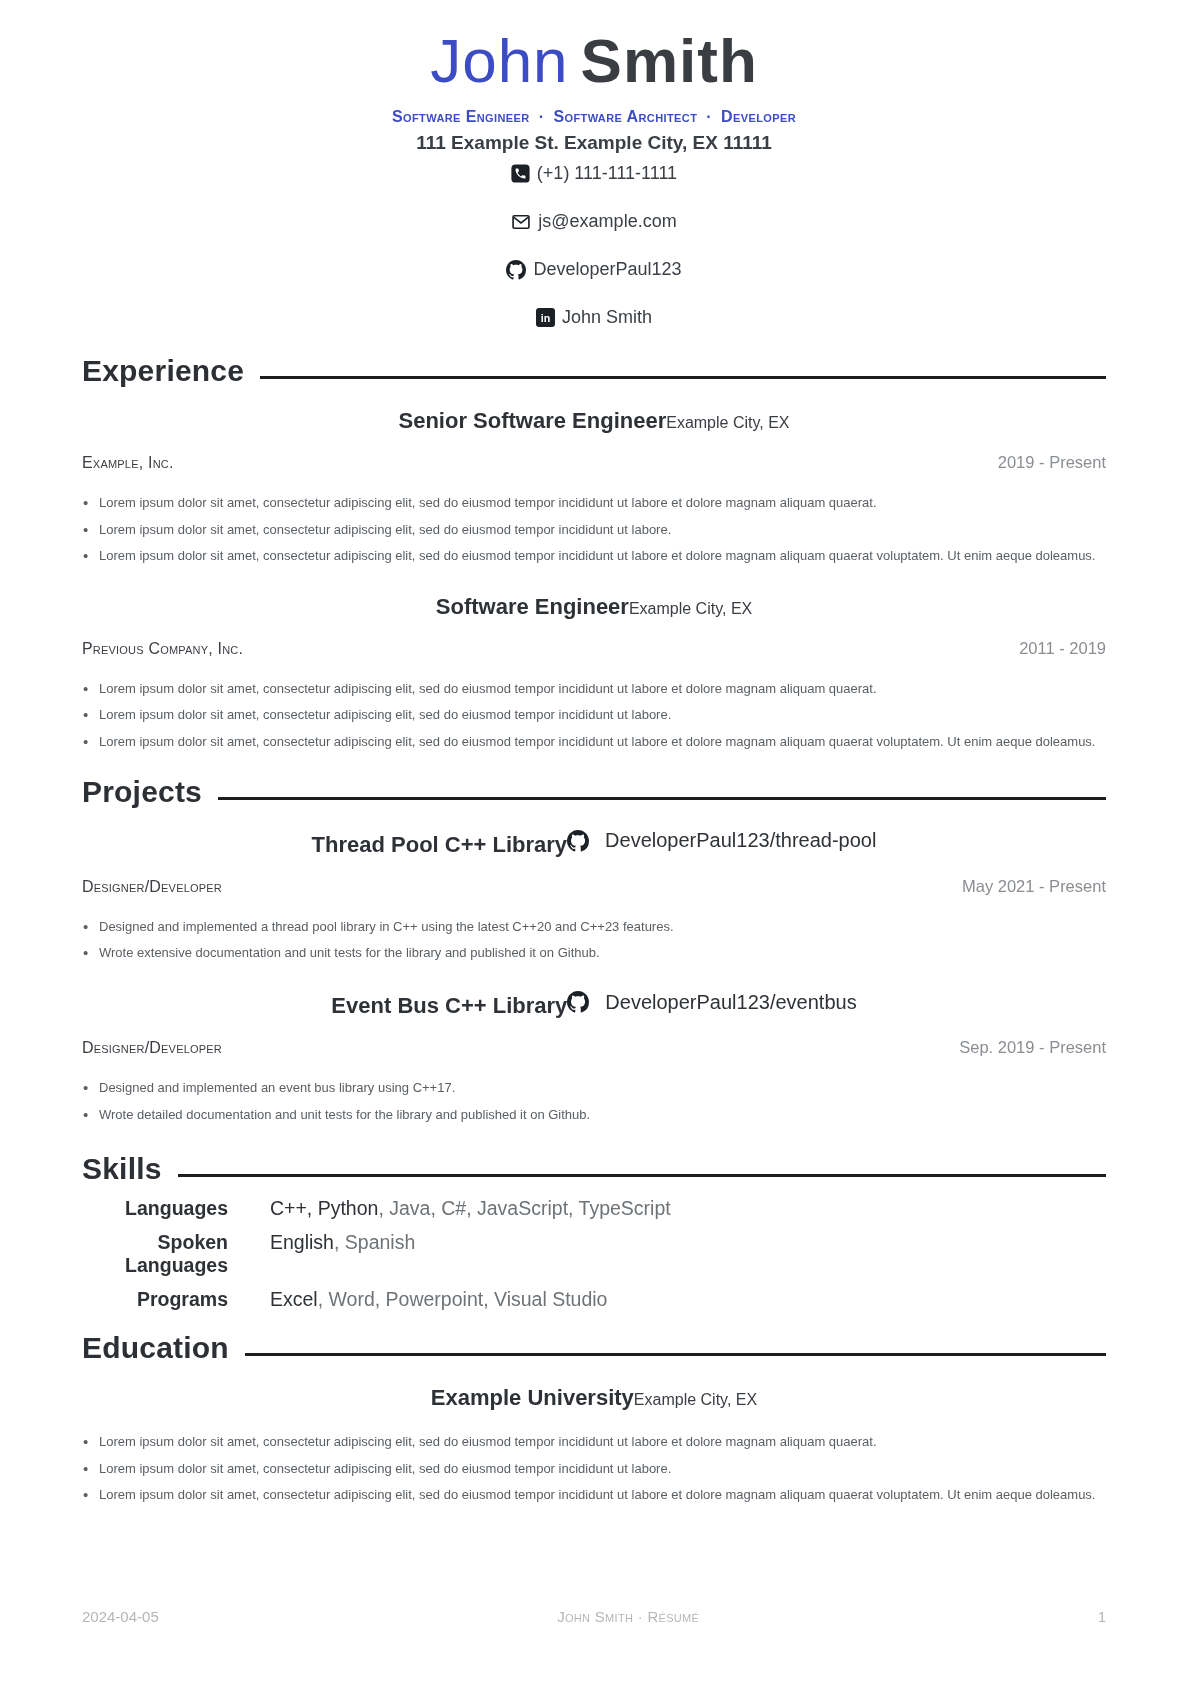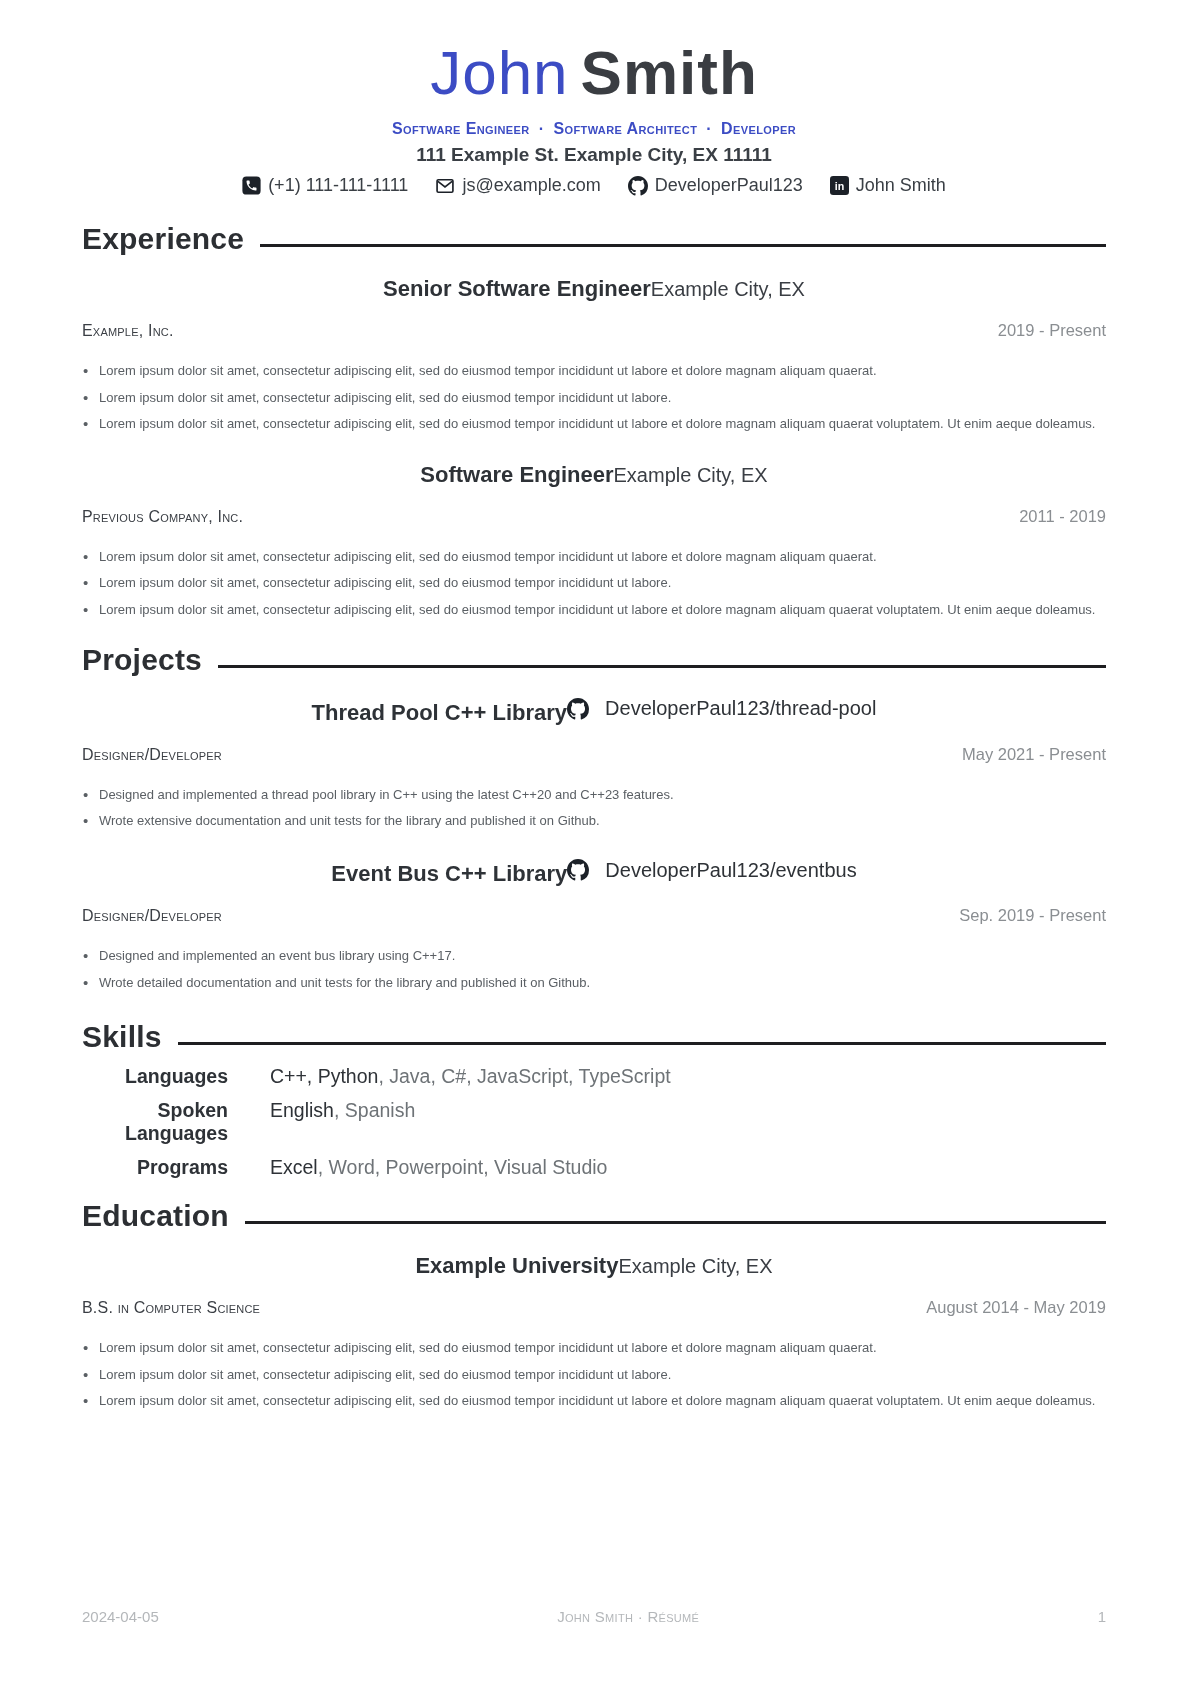--- a/index.html
+++ b/index.html
@@ -7,54 +7,54 @@
   body {
     width: 1191px; height: 1684px;
     position: relative;
     font-family: "Liberation Sans", sans-serif;
     color: #3a3e44;
     overflow: hidden;
   }
   .content { position: absolute; left: 82px; right: 85px; top: 0; }
 
   
-  .header { text-align: center; padding-top: 42px; }
+  .header { text-align: center; padding-top: 30px; }
   .name { font-size: 62px; line-height: 1; letter-spacing: 1px; }
   .name-first { color: #3c4cc4; font-weight: 200; }
   .name-last  { color: #3a3d42; font-weight: 700; margin-left: 12px; }
   .taglines {
     margin-top: 16px; color: #3c4cc4;
     font-variant: small-caps; font-size: 16px; letter-spacing: .4px; font-weight: 600;
   }
   .tag-sep { padding: 0 9px; font-weight: 700; }
   .address { margin-top: 6px; font-weight: 700; color: #3a3f45; font-size: 19px; }
   .contacts {
     margin-top: 9px; display: flex; justify-content: center; align-items: center;
-    gap: 27px; font-size: 18px; color: #3a3f45;
+    gap: 27px; font-size: 18px; color: #3a3f45; flex-direction: column;
   }
   .contact { display: inline-flex; align-items: center; gap: 7px; }
   .icon { display: inline-flex; color: #1c2128; flex: none; }
   .icon svg { display: block; }
 
   
   .section-head { display: flex; align-items: center; text-align: right; }
   .section-title { font-size: 30px; font-weight: 700; color: #2c2f33; white-space: nowrap; letter-spacing: .2px; }
   .section-rule { flex: 1; height: 0; border-top: 3px solid #1e1e20; margin-left: 16px; margin-top: 12px; }
 
   .sec-experience { margin-top: 26px; }
   .sec-projects  { margin-top: 20px; }
   .sec-skills    { margin-top: 24px; }
   .sec-education { margin-top: 20px; }
 
   
   .entry { margin-top: 20px; }
   .entry + .entry { margin-top: 24px; }
   .row1 { display: flex; justify-content: center; align-items: baseline; }
   .entry-title { font-size: 22px; font-weight: 700; color: #2e3237; }
-  .entry-loc { font-size: 20px; color: #3a3e44; font-weight: 400; }
+  .entry-loc { font-size: 16px; color: #3a3e44; font-weight: 400; }
   .row2 { display: flex; justify-content: space-between; align-items: baseline; margin-top: 8px; }
   .entry-org { font-variant: small-caps; font-size: 16px; color: #3a3e44; letter-spacing: .2px; margin-top: 12px; }
   .entry-date { font-size: 16.5px; color: #8a8e92; }
   .repo { display: inline-flex; align-items: center; gap: 16px; font-size: 20px; color: #2e3237; }
 
   ul.bullets { list-style: none; margin: 18px 0 0 0; color: #5a5f64; font-size: 13px; line-height: 26.5px; }
   ul.bullets li { position: relative; padding-left: 17px; }
   ul.bullets li::before {
     content: "•"; position: absolute; left: 1px; top: 0;
     font-size: 15px; color: #5a5f64;
@@ -241,24 +241,20 @@
     <div class="section-head">
       <span class="section-title">Education</span>
       <span class="section-rule"></span>
     </div>
 
     <div class="entry">
       <div class="row1">
         <span class="entry-title">Example University</span>
         <span class="entry-loc">Example City, EX</span>
       </div>
-      <div class="row2">
-        <span class="entry-org">B.S. in Computer Science</span>
-        <span class="entry-date">August 2014 - May 2019</span>
-      </div>
       <ul class="bullets">
         <li>Lorem ipsum dolor sit amet, consectetur adipiscing elit, sed do eiusmod tempor incididunt ut labore et dolore magnam aliquam quaerat.</li>
         <li>Lorem ipsum dolor sit amet, consectetur adipiscing elit, sed do eiusmod tempor incididunt ut labore.</li>
         <li>Lorem ipsum dolor sit amet, consectetur adipiscing elit, sed do eiusmod tempor incididunt ut labore et dolore magnam aliquam quaerat voluptatem. Ut enim aeque doleamus.</li>
       </ul>
     </div>
   </div>
 </div>
 
 <div class="footer">

